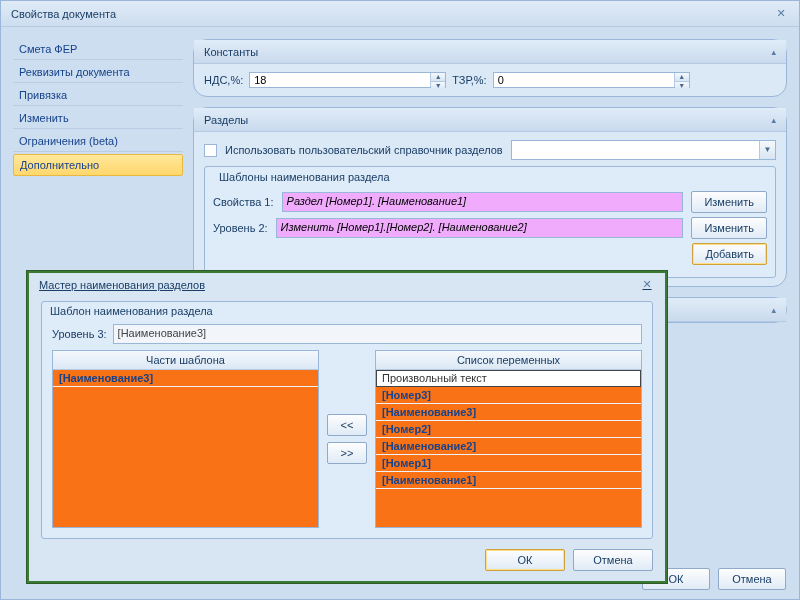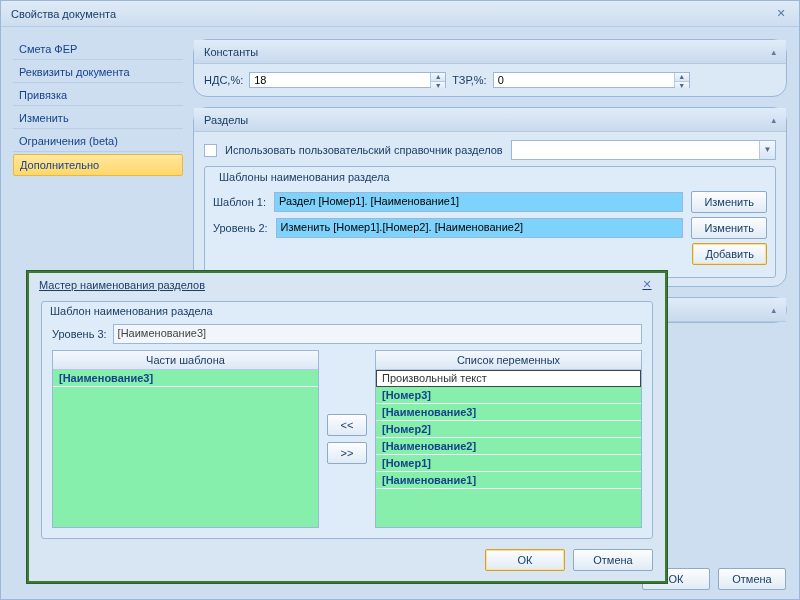--- a/index.html
+++ b/index.html
@@ -24,33 +24,33 @@
   .spin .b:first-child { border-bottom: 1px solid #b4c9e2; }
   .chk { width: 13px; height: 13px; border: 1px solid #9ab6d8; background: #fff; display: inline-block; }
   .combo { flex: 1; display: flex; border: 1px solid #9ab6d8; background: #fff; height: 20px; }
   .combo input { border: 0; flex: 1; padding: 2px 4px; outline: none; }
   .combo .dd { width: 16px; background: linear-gradient(#f4f8fc,#d8e5f3); border-left: 1px solid #b4c9e2; text-align: center; font-size: 8px; color: #4c6a8f; line-height: 18px; cursor: pointer; }
   .btn { background: linear-gradient(#fdfdfe,#e0ebf6); border: 1px solid #8fa9c9; border-radius: 2px; padding: 2px 12px; min-width: 68px; height: 22px; color: #1a3e66; cursor: pointer; text-align: center; line-height: 16px; }
   .btn.primary { border-color: #d0a13a; box-shadow: 0 0 0 1px #ffdf8a inset; }
   .field-grp { border: 1px solid #9ab6d8; border-radius: 3px; padding: 6px 8px 8px; margin-top: 6px; background: #deebf8; }
   .field-grp-hd { color: #1a3e66; margin: -14px 0 6px 2px; background: #deebf8; display: inline-block; padding: 0 4px; position: relative; top: -2px; }
   .tpl-row { display: flex; align-items: center; gap: 8px; margin-bottom: 4px; }
-  .tpl-row .txt { flex: 1; border: 1px solid #9ab6d8; background: #7dd3fc; height: 20px; padding: 2px 4px; }
+  .tpl-row .txt { flex: 1; border: 1px solid #9ab6d8; background: #f0abfc; height: 20px; padding: 2px 4px; font-style: italic; }
   .chevron { font-size: 9px; color: #5a7da6; }
   .foot { display: flex; justify-content: flex-end; gap: 8px; padding: 6px 10px; }
   
   .wizard { position: absolute; left: 27px; top: 271px; width: 640px; height: 312px; background: #d8e6f4; border: 2px solid #3a7a33; box-shadow: 0 0 0 1px #2f5d29; display: flex; flex-direction: column; z-index: 10; }
   .wz-title { height: 24px; display: flex; justify-content: space-between; align-items: center; padding: 4px 10px; color: #1a3e66; text-decoration: underline; }
   .wz-body { flex: 1; padding: 4px 12px 6px; display: flex; flex-direction: column; gap: 6px; }
   .wz-grp { border: 1px solid #9ab6d8; border-radius: 3px; background: #deebf8; padding: 22px 10px 10px; position: relative; flex: 1; display: flex; flex-direction: column; }
   .wz-grp > .hd { position: absolute; top: 3px; left: 8px; color: #1a3e66; }
   .wz-lvl { display: flex; align-items: center; gap: 6px; margin-bottom: 6px; }
   .wz-lvl .val { flex: 1; border: 1px solid #9ab6d8; background: #f2f6fb; height: 20px; padding: 2px 4px; color: #444; }
   .lists { flex: 1; display: flex; gap: 6px; align-items: stretch; }
-  .listbox { flex: 1; border: 1px solid #9ab6d8; background: #86efac; display: flex; flex-direction: column; }
+  .listbox { flex: 1; border: 1px solid #9ab6d8; background: #f97316; display: flex; flex-direction: column; }
   .listbox .lh { text-align: center; background: linear-gradient(#f4f8fc,#dce8f5); border-bottom: 1px solid #b4c9e2; padding: 3px; color: #1a3e66; }
   .listbox .li { padding: 2px 6px; color: #15428b; font-weight: bold; border-bottom: 1px solid #eef3f9; cursor: pointer; }
   .listbox .li.norm { font-weight: normal; color: #333; }
   .listbox .li.sel { background: #fff; outline: 1px solid #444; outline-offset: -1px; }
   .mid-btns { width: 44px; display: flex; flex-direction: column; justify-content: center; gap: 6px; align-items: center; }
   .wz-foot { display: flex; justify-content: flex-end; gap: 8px; padding: 4px 12px 10px; }
 </style>
 </head>
 <body>
 
@@ -105,21 +105,21 @@
             <span class="chk"></span>
             <span class="lbl">Использовать пользовательский справочник разделов</span>
             <div class="combo">
               <input style="">
               <div class="dd">▼</div>
             </div>
           </div>
           <div class="field-grp">
             <span class="field-grp-hd">Шаблоны наименования раздела</span>
             <div class="tpl-row">
-              <span class="lbl">Шаблон 1:</span>
+              <span class="lbl">Свойства 1:</span>
               <div class="txt">Раздел [Номер1]. [Наименование1]</div>
               <div class="btn">Изменить</div>
             </div>
             <div class="tpl-row">
               <span class="lbl">Уровень 2:</span>
               <div class="txt">Изменить [Номер1].[Номер2]. [Наименование2]</div>
               <div class="btn">Изменить</div>
             </div>
             <div class="tpl-row" style="justify-content:flex-end;">
               <div class="btn primary">Добавить</div>

